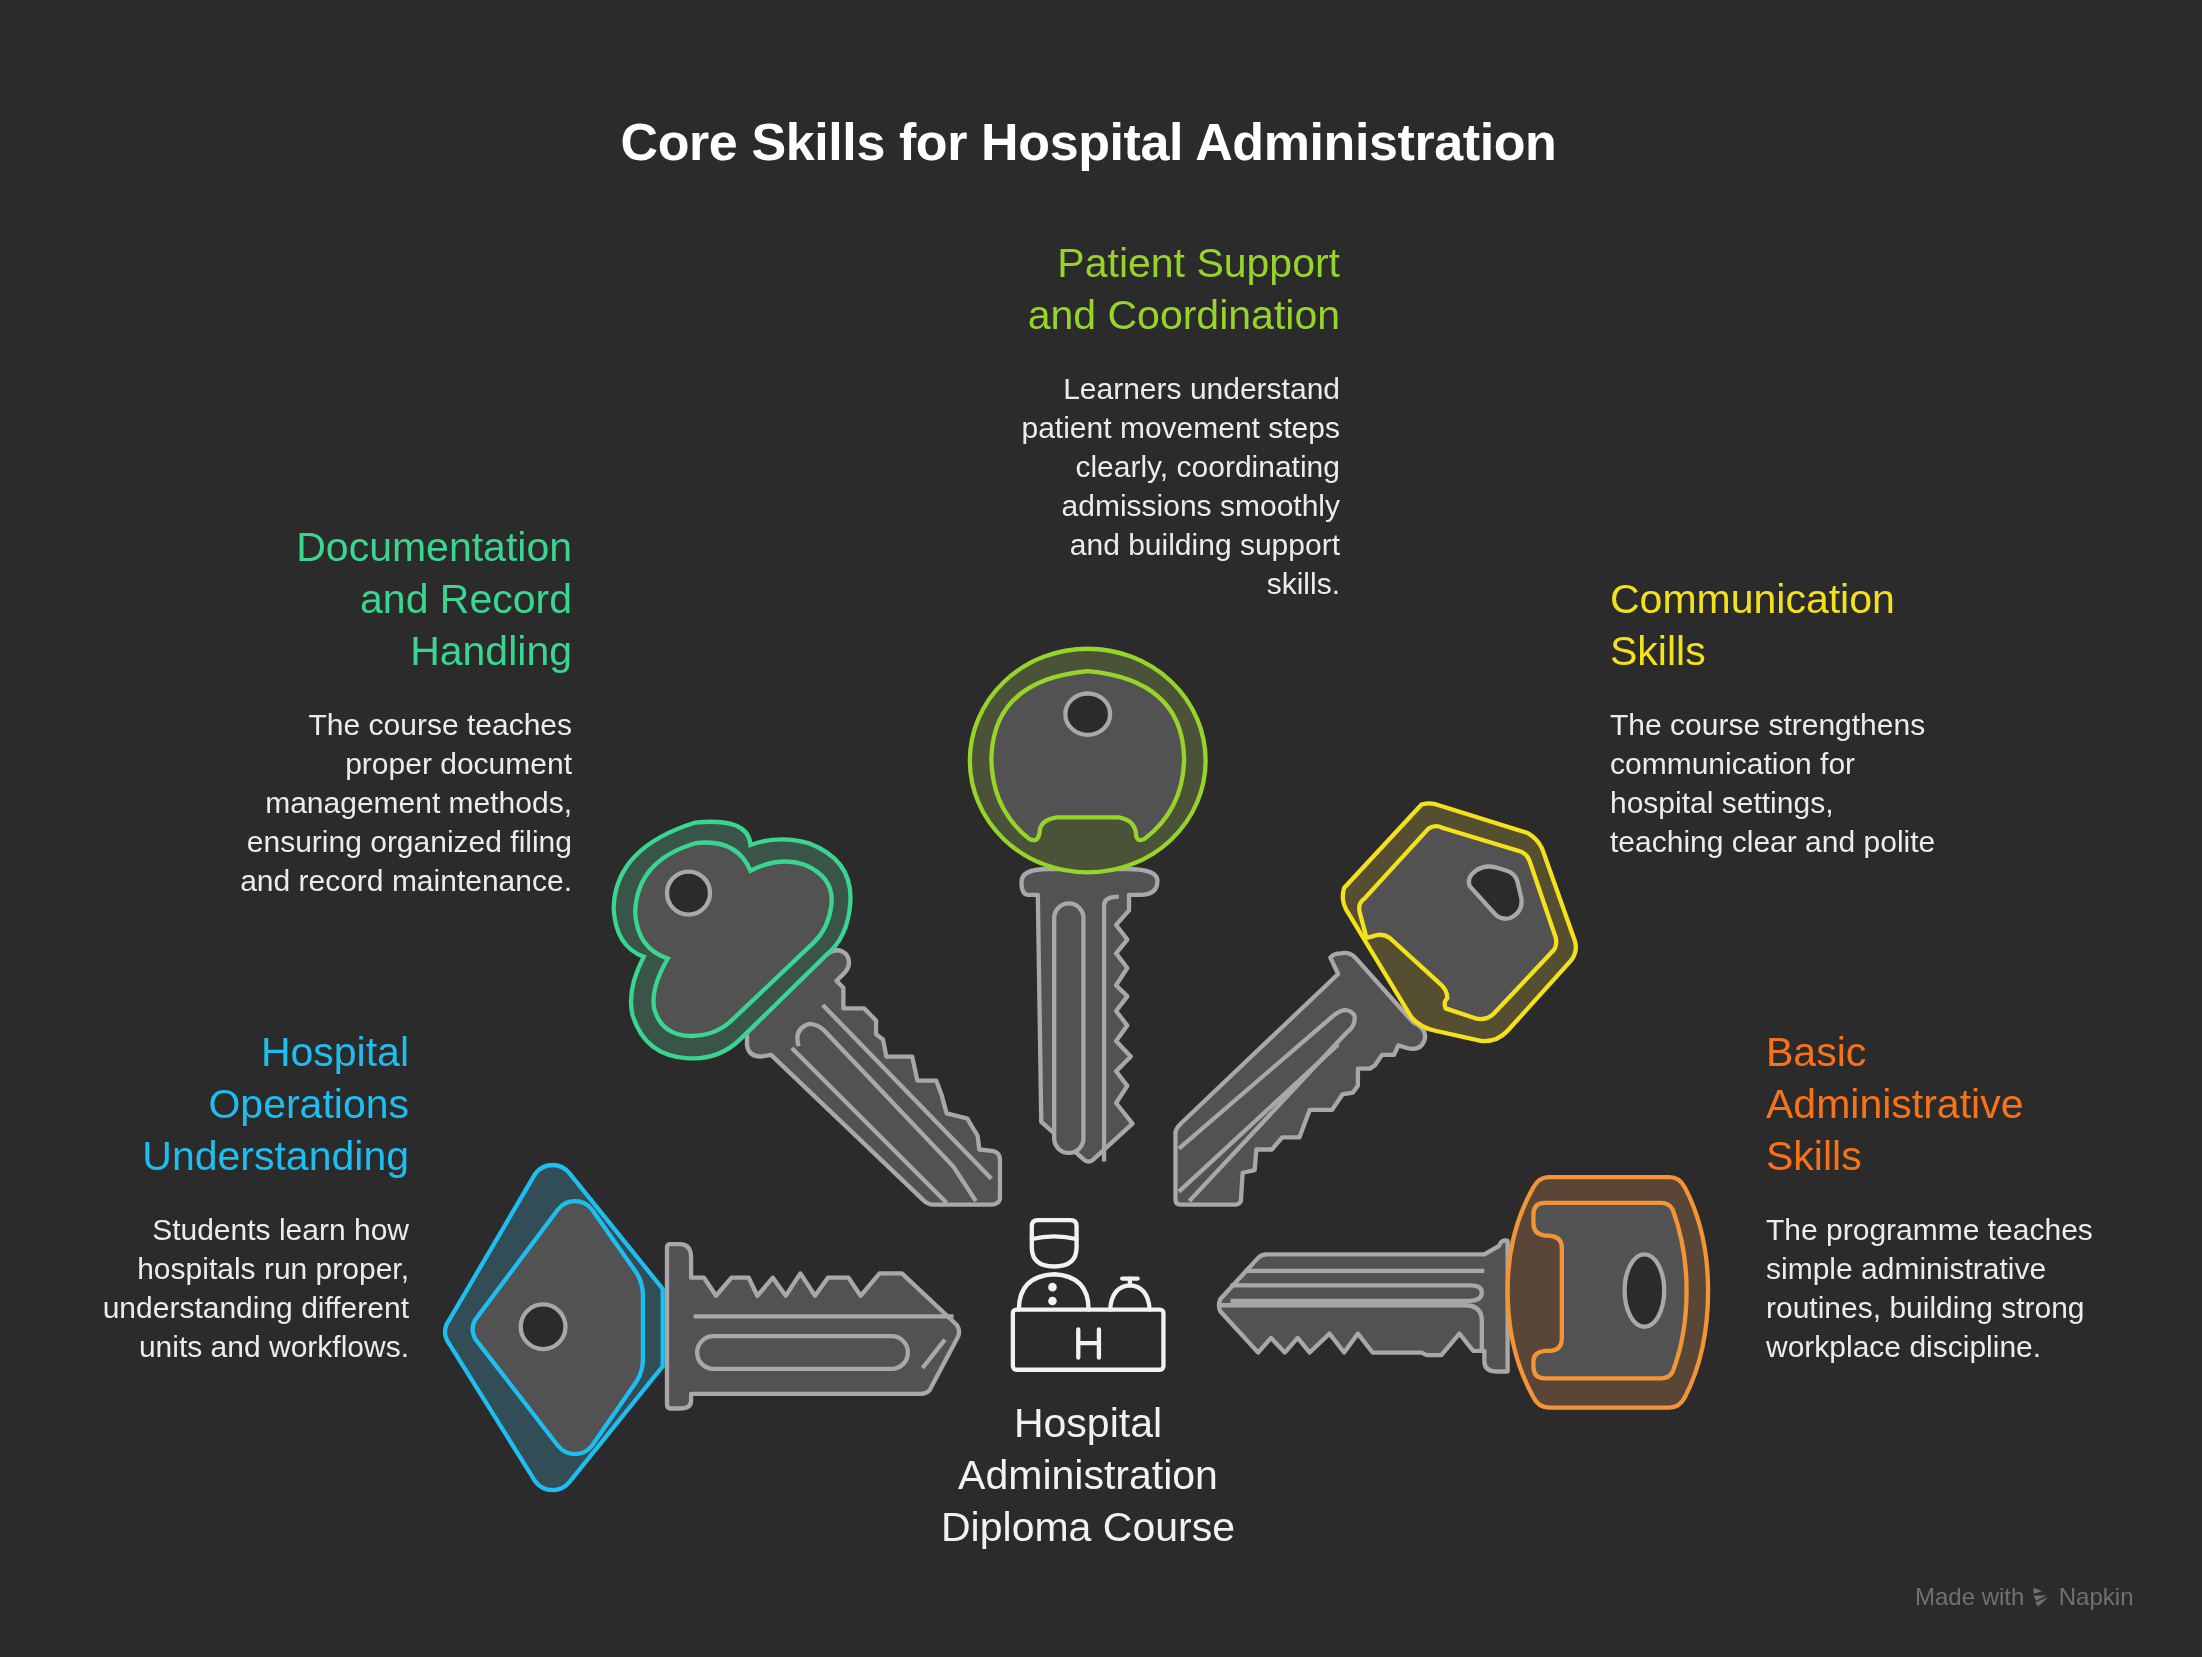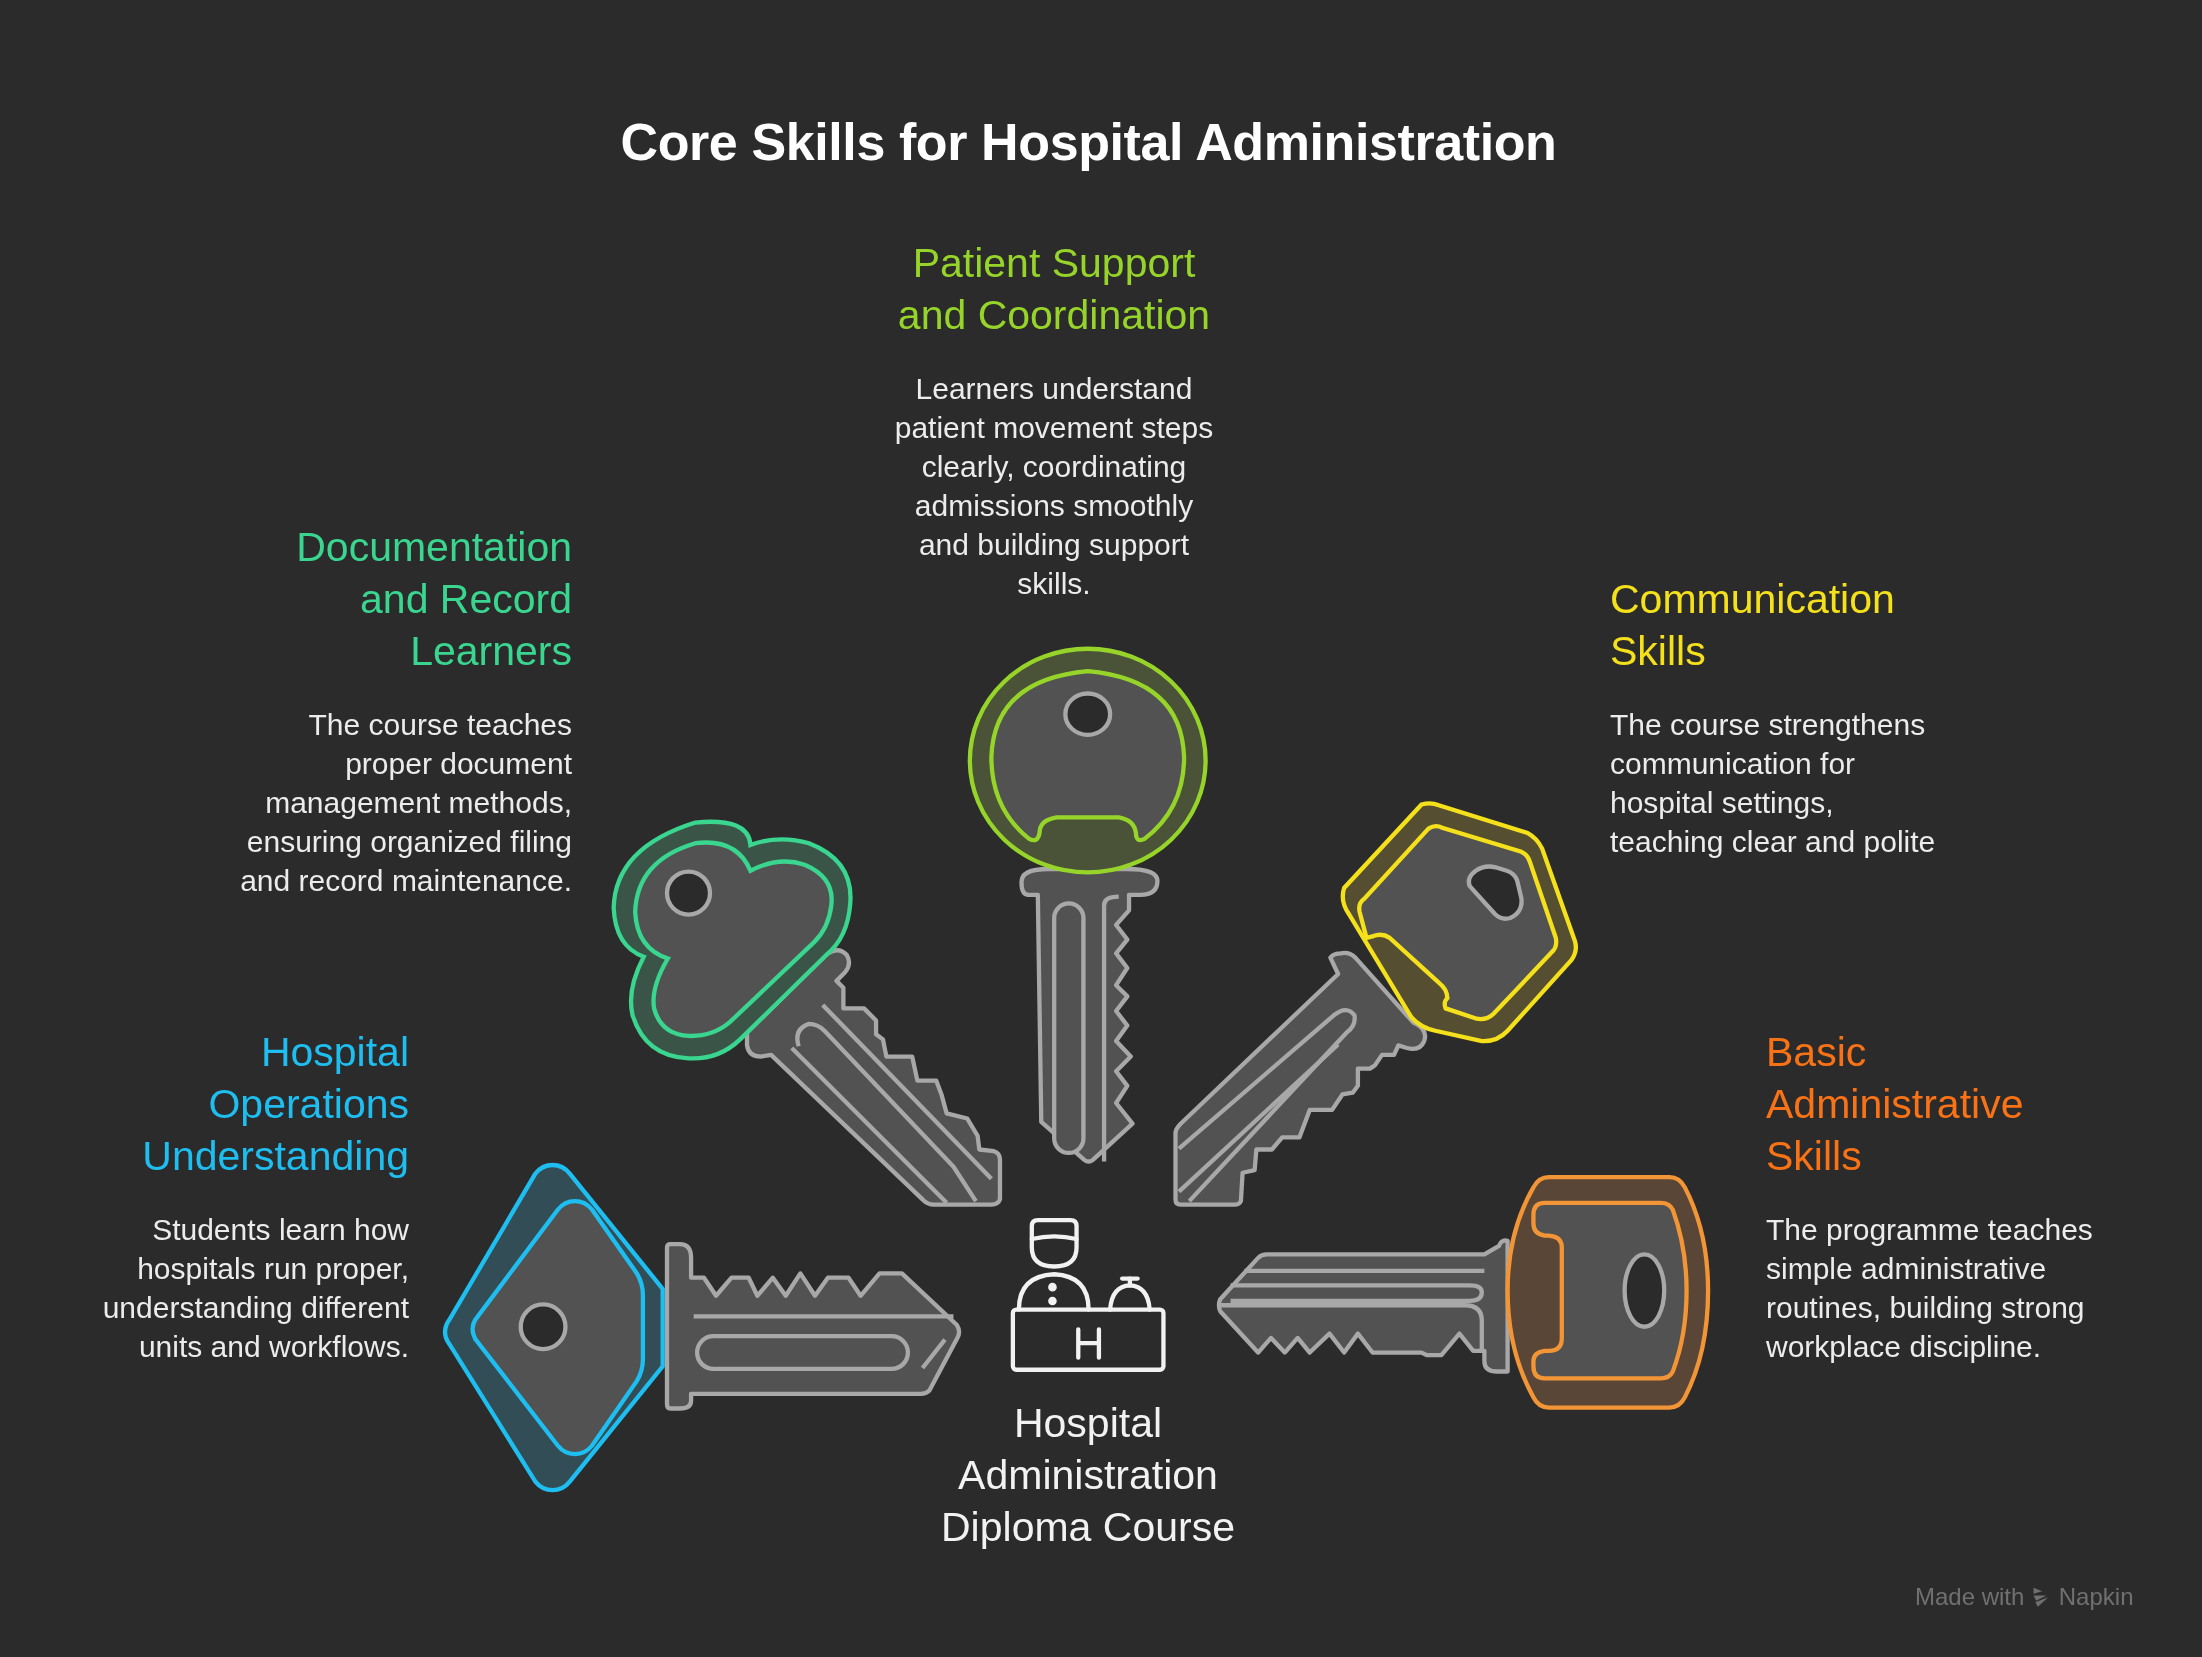--- a/index.html
+++ b/index.html
@@ -90,40 +90,40 @@
     <path d="M1290,1522 Q1292,1495 1313,1494 Q1334,1495 1336,1522"></path>
     <path d="M1313,1494 L1313,1486"></path>
     <path d="M1304,1486 L1322,1486"></path>
     <rect x="1177" y="1522" width="175" height="70" rx="4"></rect>
     <path d="M1253,1545 L1253,1578 M1277,1545 L1277,1578 M1253,1561 L1277,1561"></path>
   </g>
 </svg>
 
 <div class="title">Core Skills for Hospital Administration</div>
 
-<div class="block center-align" style="left:852px; width:404px; top:237px;">
+<div class="block center-align" style="left:936px; width:404px; top:237px;text-align:right;">
   <div class="heading" style="color:#97d42a;">
     <div>Patient Support</div>
     <div>and Coordination</div>
   </div>
   <div class="desc" style="margin-top:27.5px;">
     <div>Learners understand</div>
     <div>patient movement steps</div>
     <div>clearly, coordinating</div>
     <div>admissions smoothly</div>
     <div>and building support</div>
     <div>skills.</div>
   </div>
 </div>
 
 <div class="block right-align" style="left:142px; width:430px; top:521px;">
   <div class="heading" style="color:#3ad690;">
     <div>Documentation</div>
     <div>and Record</div>
-    <div>Learners</div>
+    <div>Handling</div>
   </div>
   <div class="desc" style="margin-top:27.5px;">
     <div>The course teaches</div>
     <div>proper document</div>
     <div>management methods,</div>
     <div>ensuring organized filing</div>
     <div>and record maintenance.</div>
   </div>
 </div>
 

